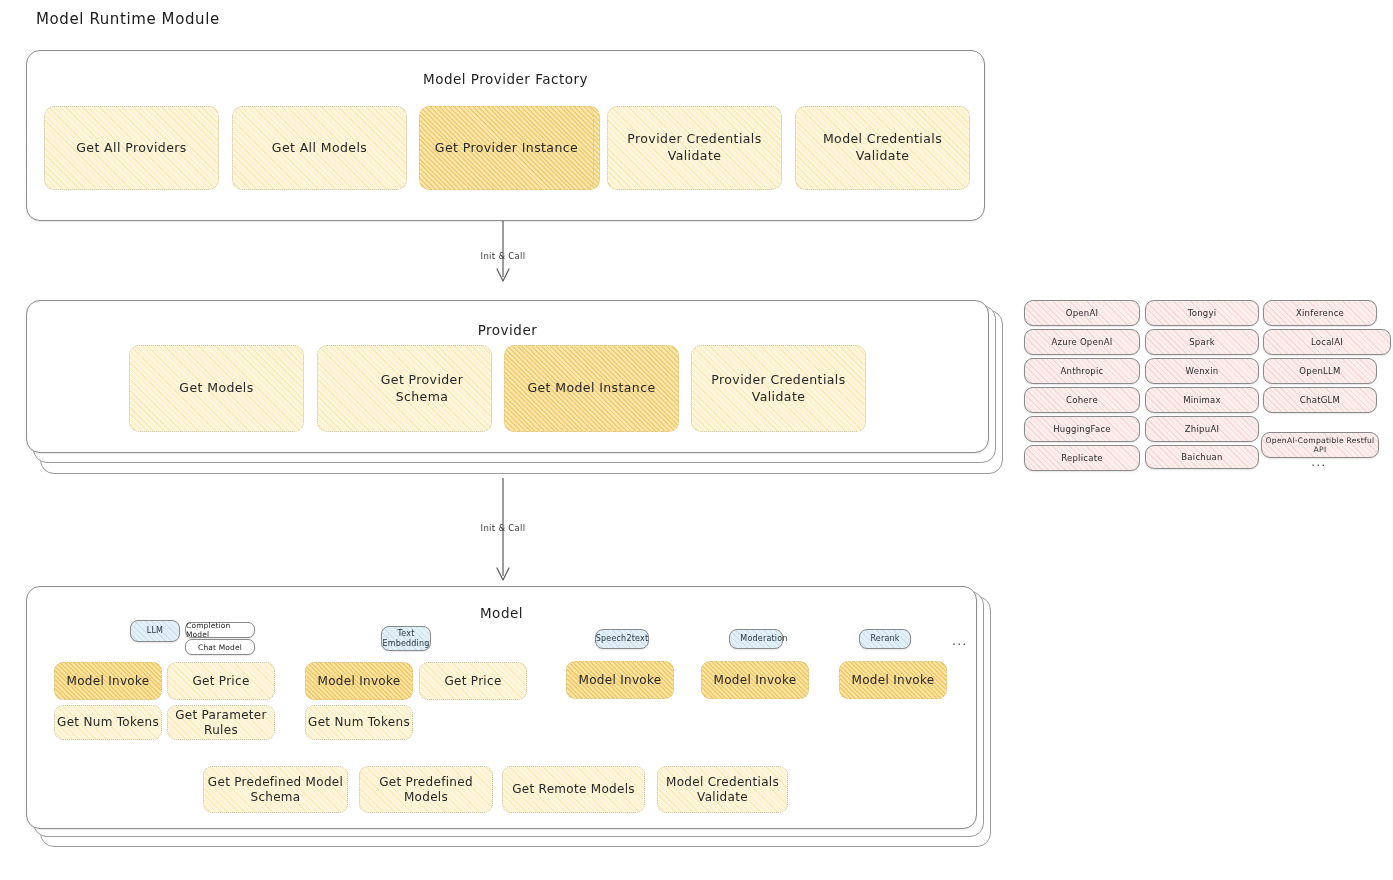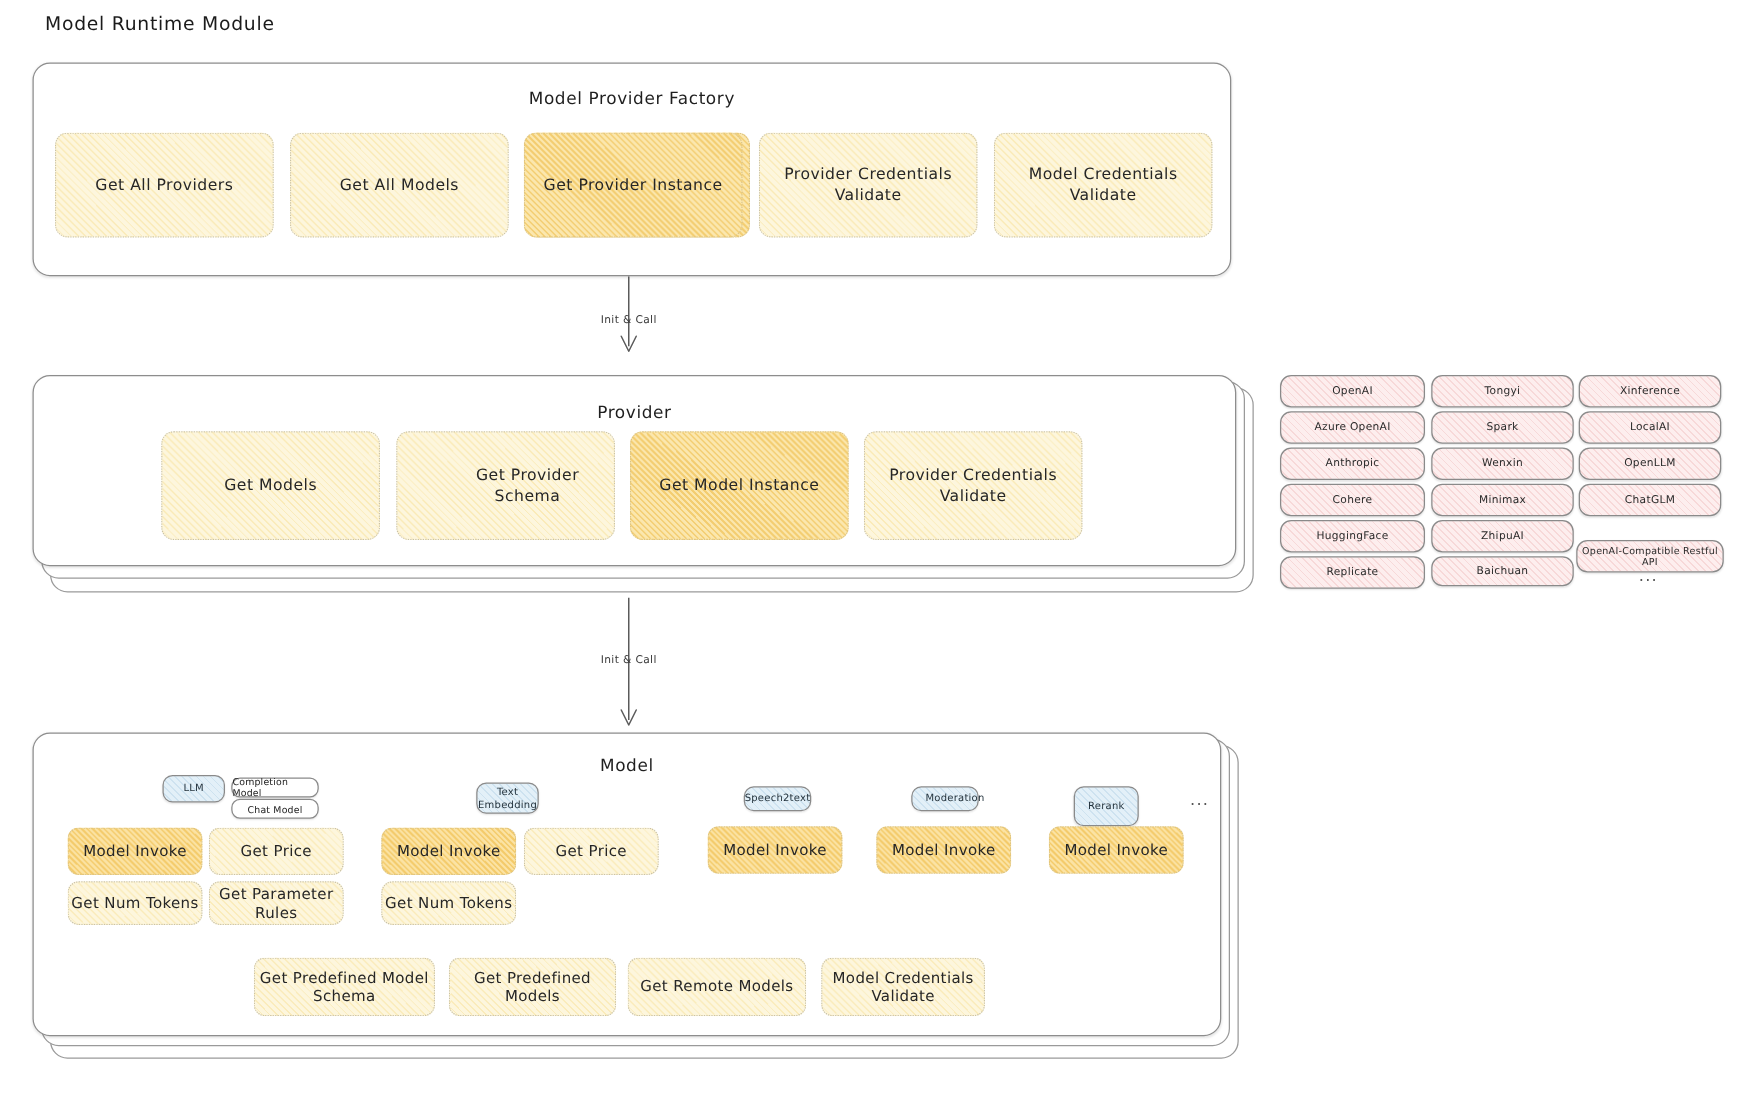--- a/index.html
+++ b/index.html
@@ -191,21 +191,21 @@
     <div class="chip" style="left:1024px; top:445px; width:116px; height:26px;">Replicate</div>
 
     <div class="chip" style="left:1145px; top:300px; width:114px; height:26px;">Tongyi</div>
     <div class="chip" style="left:1145px; top:329px; width:114px; height:26px;">Spark</div>
     <div class="chip" style="left:1145px; top:358px; width:114px; height:26px;">Wenxin</div>
     <div class="chip" style="left:1145px; top:387px; width:114px; height:26px;">Minimax</div>
     <div class="chip" style="left:1145px; top:416px; width:114px; height:26px;">ZhipuAI</div>
     <div class="chip" style="left:1145px; top:445px; width:114px; height:24px;">Baichuan</div>
 
     <div class="chip" style="left:1263px; top:300px; width:114px; height:26px;">Xinference</div>
-    <div class="chip" style="left:1263px; top:329px; width:114px; height:26px;">LocalAI</div>
+    <div class="chip" style="left:1263px; top:329px; width:128px; height:26px;">LocalAI</div>
     <div class="chip" style="left:1263px; top:358px; width:114px; height:26px;">OpenLLM</div>
     <div class="chip" style="left:1263px; top:387px; width:114px; height:26px;">ChatGLM</div>
     <div class="chip" style="left:1261px; top:432px; width:118px; height:26px; font-size:7.6px;">OpenAI-Compatible Restful API</div>
     <div class="ellipsis" style="left:1311px; top:455px;">...</div>
   </div>
 
   <svg class="arrow-wrap" style="left:490px; top:478px;" width="28" height="108">
     <line x1="13" y1="0" x2="13" y2="98" stroke="#5a5a5a" stroke-width="1.2"></line>
     <path d="M7,90 L13,102 L19,90" fill="none" stroke="#5a5a5a" stroke-width="1.2" stroke-linecap="round" stroke-linejoin="round"></path>
   </svg>
@@ -230,21 +230,21 @@
   <div class="sbox hl" style="left:305px; top:662px; width:108px; height:38px; z-index:3;">Model Invoke</div>
   <div class="sbox" style="left:419px; top:662px; width:108px; height:38px; z-index:3;">Get Price</div>
   <div class="sbox" style="left:305px; top:705px; width:108px; height:35px; z-index:3;">Get Num Tokens</div>
 
   <div class="tag" style="left:595px; top:629px; width:54px; height:20px; z-index:3;">Speech2text</div>
   <div class="sbox hl" style="left:566px; top:661px; width:108px; height:38px; z-index:3;">Model Invoke</div>
 
   <div class="tag" style="left:729px; top:629px; width:54px; height:20px; z-index:3;padding-left:16px;">Moderation</div>
   <div class="sbox hl" style="left:701px; top:661px; width:108px; height:38px; z-index:3;">Model Invoke</div>
 
-  <div class="tag" style="left:859px; top:629px; width:52px; height:32px; z-index:3;">Rerank</div>
+  <div class="tag" style="left:859px; top:629px; width:52px; height:20px; z-index:3;">Rerank</div>
   <div class="sbox hl" style="left:839px; top:661px; width:108px; height:38px; z-index:3;">Model Invoke</div>
 
   <div class="ellipsis" style="left:952px; top:634px; z-index:3;">...</div>
 
   <div class="sbox" style="left:203px; top:766px; width:145px; height:47px; z-index:3;">Get Predefined Model Schema</div>
   <div class="sbox" style="left:359px; top:766px; width:134px; height:47px; z-index:3;">Get Predefined Models</div>
   <div class="sbox" style="left:502px; top:766px; width:143px; height:47px; z-index:3;">Get Remote Models</div>
   <div class="sbox" style="left:657px; top:766px; width:131px; height:47px; z-index:3;">Model Credentials Validate</div>
 
 </div>

